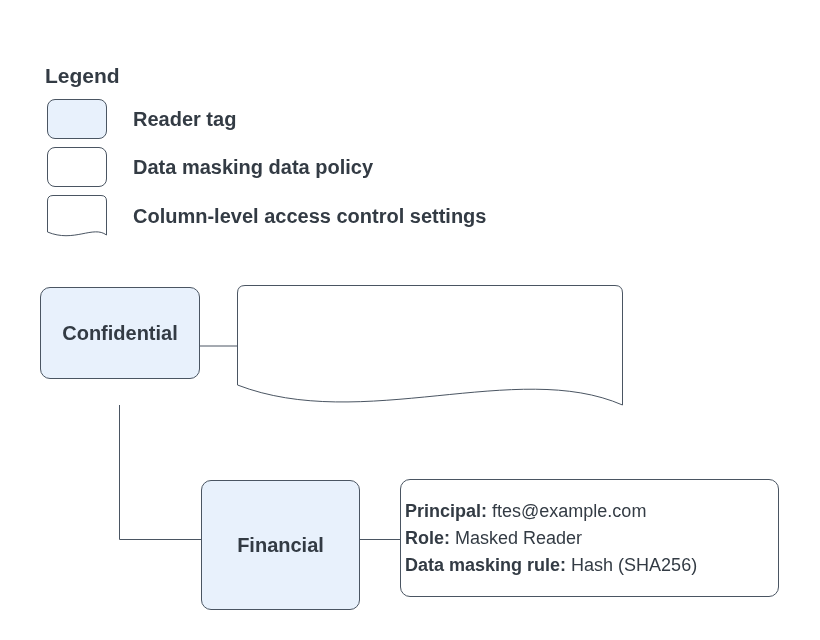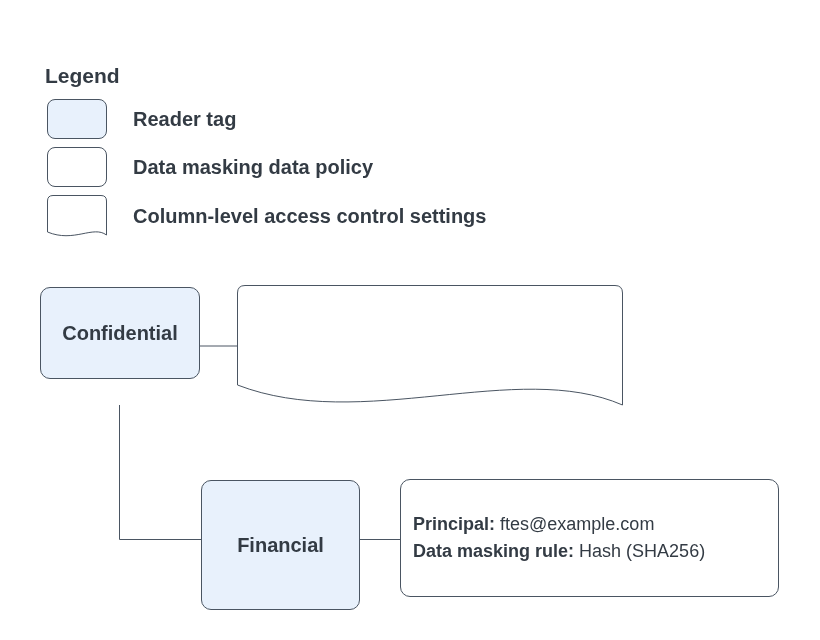--- a/index.html
+++ b/index.html
@@ -59,21 +59,21 @@
   .policy-box {
     left: 400px; top: 479px;
     width: 379px; height: 118px;
     border: 1px solid var(--shape-stroke, #4a5562);
     border-radius: 10px;
     background: #ffffff;
     box-sizing: border-box;
     display: flex;
     flex-direction: column;
     justify-content: center;
-    padding-left: 12px;
+    padding-left: 4px;
   }
   .doc-text {
     left: 248px; top: 320px;
   }
   .body-line {
     font-size: 18px;
     line-height: 27px;
     white-space: nowrap;
   }
   .body-line b { font-weight: bold; }
@@ -121,14 +121,15 @@
 <div class="abs node node-confidential">
   <span>Confidential</span>
 </div>
 
 <div class="abs node node-financial">
   <span>Financial</span>
 </div>
 
 <div class="abs policy-box">
   <div class="body-line"><b>Principal:</b> <span>ftes@example.com</span></div>
+  <div class="body-line"><b>Role:</b> <span>Masked Reader</span></div>
   <div class="body-line"><b>Data masking rule:</b> <span>Hash (SHA256)</span></div>
 </div>
 
 </body></html>

